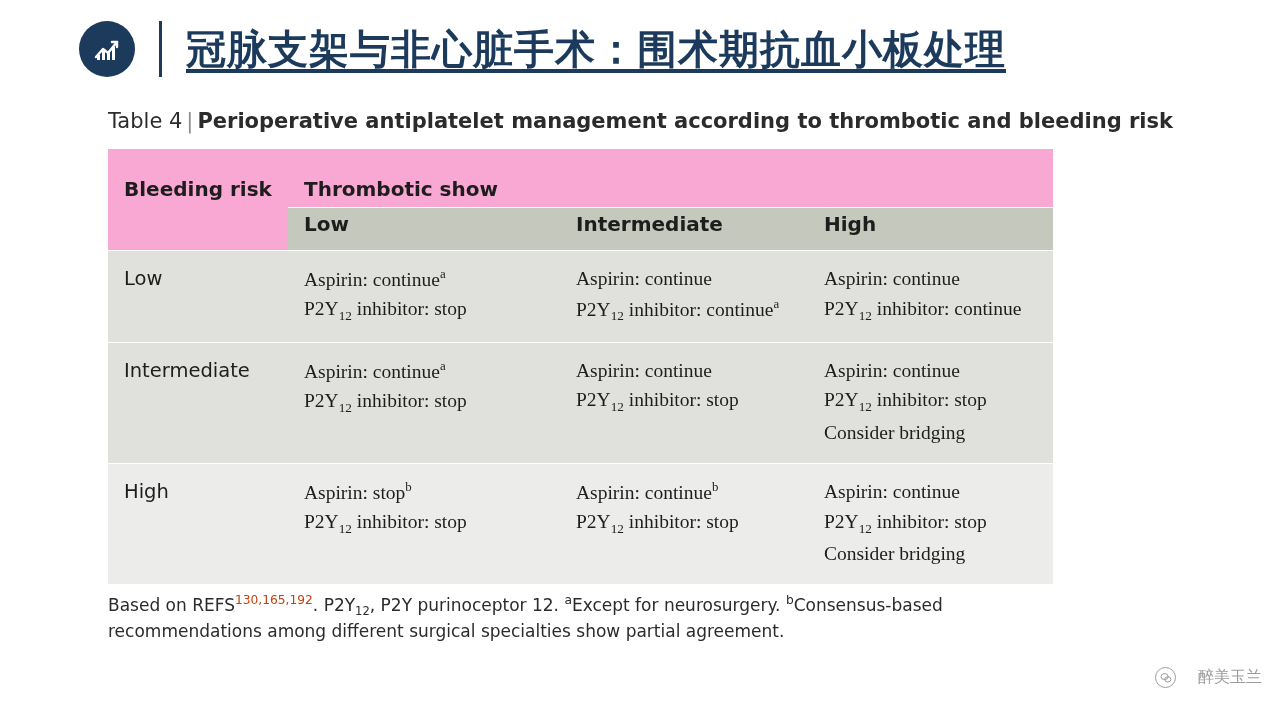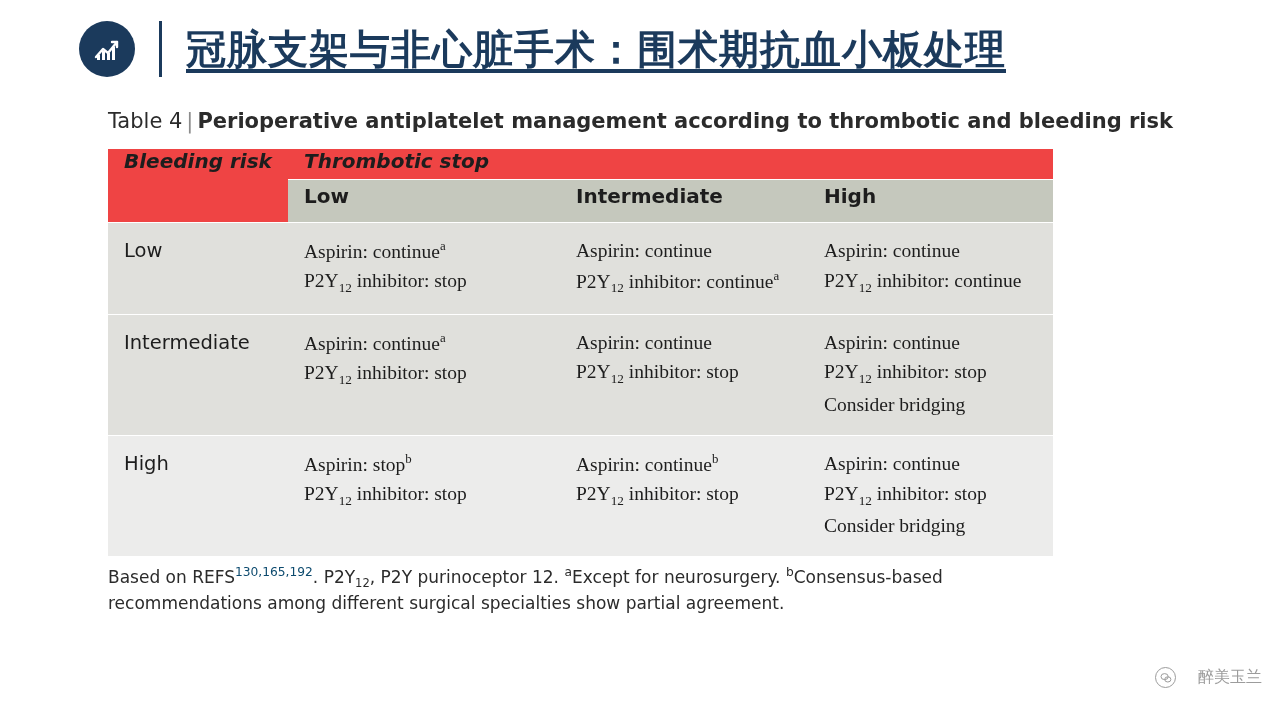--- a/index.html
+++ b/index.html
@@ -88,27 +88,26 @@
     width: 945px;
     table-layout: fixed;
     font-family: "DejaVu Sans", sans-serif;
   }
   table.risk-table col.c0 { width: 180px; }
   table.risk-table col.c1 { width: 272px; }
   table.risk-table col.c2 { width: 248px; }
   table.risk-table col.c3 { width: 245px; }
 
   .hdr-row td {
-    background: #ef4444;
-    padding: 0 0 6px 16px;
+    background: #f9a8d4;
+    padding: 28px 0 6px 16px;
     font-size: 20px;
     font-weight: bold;
     color: #1d1d1d;
     vertical-align: top;
-    font-style: italic;
   }
   .hdr-row2 td {
     background: #c5c8bd;
     padding: 4px 0 14px 16px;
     font-size: 20px;
     font-weight: bold;
     color: #1d1d1d;
     vertical-align: top;
   }
   .hdr-row2 td.underline-cell {
@@ -133,21 +132,21 @@
 
   .fig-footnote {
     margin-top: 8px;
     font-family: "DejaVu Sans", sans-serif;
     font-size: 17px;
     color: #2b2b2b;
     line-height: 1.35;
     width: 945px;
   }
   .fig-footnote sup { font-size: 0.72em; }
-  .refnum { color: #0c4a6e; font-size: 0.72em; vertical-align: super; }
+  .refnum { color: #c2410c; font-size: 0.72em; vertical-align: super; }
 
   
   .watermark {
     position: absolute;
     right: 18px;
     bottom: 32px;
     display: flex;
     align-items: center;
     gap: 22px;
     color: #9c9c9c;
@@ -193,21 +192,21 @@
   <table class="risk-table">
     <colgroup>
       <col class="c0">
         <col class="c1">
         <col class="c2">
         <col class="c3">
     </colgroup>
     <tbody>
       <tr class="hdr-row">
         <td rowspan="2">Bleeding risk</td>
-        <td colspan="3">Thrombotic stop</td>
+        <td colspan="3">Thrombotic show</td>
       </tr>
       <tr class="hdr-row2">
         <td class="underline-cell">Low</td>
         <td class="underline-cell">Intermediate</td>
         <td class="underline-cell">High</td>
       </tr>
 
       <tr class="body-row shade-a">
         <td>Low</td>
         <td>

